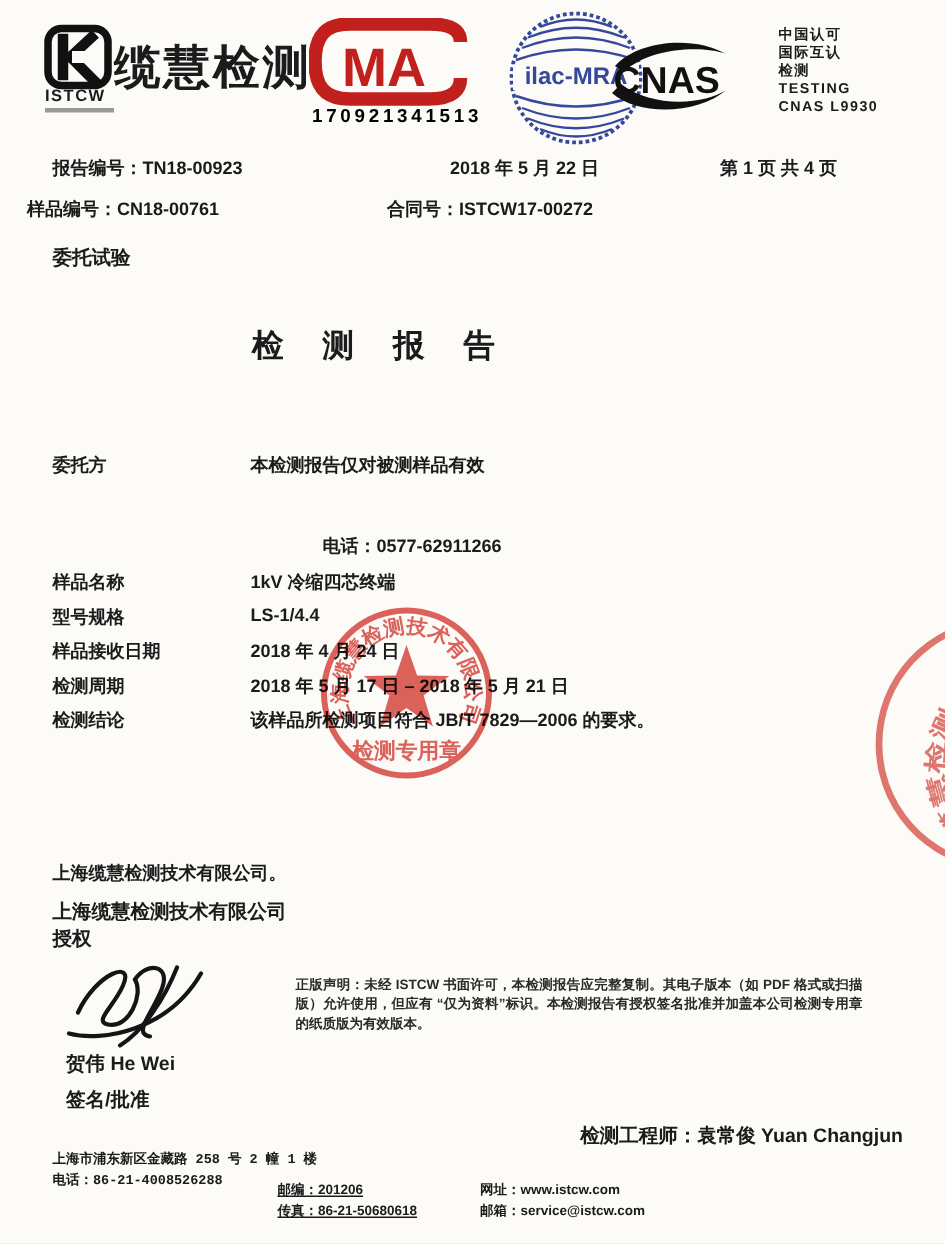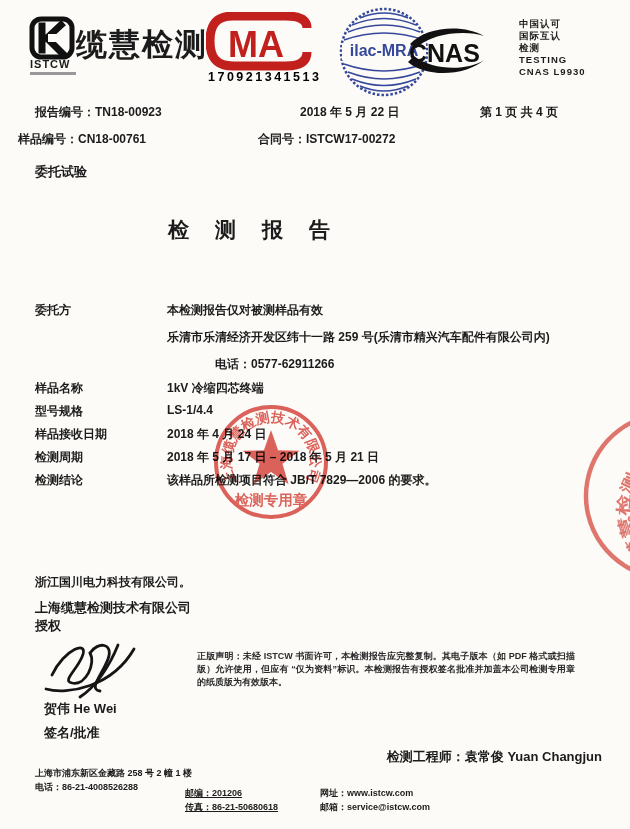--- a/index.html
+++ b/index.html
@@ -90,21 +90,20 @@
   <div class="abs metaline f12 b" style="left:258px;top:131px;">
     <span>合同号：</span><span>ISTCW17-00272</span>
   </div>
 
   <div class="abs f13 b" style="left:35px;top:163px;">委托试验</div>
 
   <div class="abs title" style="left:168px;top:216px;">检测报告</div>
 
   <div class="abs fieldlabel" style="left:35px;top:302px;">委托方</div>
   <div class="abs fieldvalue" style="left:167px;top:302px;">本检测报告仅对被测样品有效</div>
-  <div class="abs fieldvalue" style="left:167px;top:329px;">乐清市乐清经济开发区纬十一路 259 号(乐清市精兴汽车配件有限公司内)</div>
   <div class="abs fieldvalue" style="left:167px;top:356px;padding-left:48px;">电话：0577-62911266</div>
 
   <div class="abs fieldlabel" style="left:35px;top:380px;">样品名称</div>
   <div class="abs fieldvalue" style="left:167px;top:380px;">1kV 冷缩四芯终端</div>
 
   <div class="abs fieldlabel" style="left:35px;top:403px;">型号规格</div>
   <div class="abs fieldvalue" style="left:167px;top:403px;">LS-1/4.4</div>
 
   <div class="abs fieldlabel" style="left:35px;top:426px;">样品接收日期</div>
   <div class="abs fieldvalue" style="left:167px;top:426px;">2018 年 4 月 24 日</div>
@@ -137,21 +136,21 @@
       <g transform="rotate(-58 123 108)">
         <circle cx="123" cy="108" r="82" fill="none" stroke="#dd6058" stroke-width="4.5"></circle>
         <text font-size="15" font-weight="bold" fill="#dd6058" font-family="Liberation Sans, sans-serif">
           <textPath href="#arcEdge" startOffset="0" textLength="250" lengthAdjust="spacingAndGlyphs">上海缆慧检测技术有限公司</textPath>
         </text>
         <text x="123" y="160" text-anchor="middle" font-size="15" font-weight="bold" fill="#dd6058" font-family="Liberation Sans, sans-serif">检测专用章</text>
       </g>
     </svg>
   </div>
 
-  <div class="abs f12 b" style="left:35px;top:574px;">浙江国川电力科技有限公司。</div>
+  <div class="abs f12 b" style="left:35px;top:574px;">上海缆慧检测技术有限公司。</div>
   <div class="abs f13 b" style="left:35px;top:599px;">上海缆慧检测技术有限公司</div>
   <div class="abs f13 b" style="left:35px;top:617px;">授权</div>
 
   <div class="abs" style="left:38px;top:637px;">
     <svg width="120" height="64" viewBox="0 0 120 64">
       <g fill="none" stroke="#151515" stroke-width="2.8" stroke-linecap="round">
         <path d="M14,38 C26,12 52,2 44,20 C38,34 24,44 34,46 C48,49 58,26 52,16"></path>
         <path d="M52,16 C60,4 76,6 70,22 C64,38 50,52 62,54"></path>
         <path d="M8,52 C30,58 74,50 96,12"></path>
         <path d="M80,8 C72,28 58,50 42,60"></path>
@@ -161,21 +160,21 @@
 
   <div class="abs f13 b" style="left:44px;top:700px;">贺伟  He Wei</div>
   <div class="abs f13 b" style="left:44px;top:724px;">签名/批准</div>
 
   <div class="abs disclaimer" style="left:197px;top:650px;">正版声明：未经 ISTCW 书面许可，本检测报告应完整复制。其电子版本（如 PDF 格式或扫描版）允许使用，但应有 “仅为资料”标识。本检测报告有授权签名批准并加盖本公司检测专用章的纸质版为有效版本。</div>
 
   <div class="abs f13 b" style="right:28px;top:748px;white-space:nowrap;">
     <span>检测工程师：</span><span>袁常俊 Yuan Changjun</span>
   </div>
 
-  <div class="abs footer-col" style="left:35px;top:766px;">
+  <div class="abs footer-col" style="left:35px;top:766px;font-family:Liberation Mono, monospace;">
     <div>上海市浦东新区金藏路 258 号 2 幢 1 楼</div>
     <div>电话：86-21-4008526288</div>
   </div>
   <div class="abs footer-col" style="left:185px;top:786px;text-decoration:underline;">
     <div>邮编：201206</div>
     <div>传真：86-21-50680618</div>
   </div>
   <div class="abs footer-col" style="left:320px;top:786px;">
     <div>网址：www.istcw.com</div>
     <div>邮箱：service@istcw.com</div>

